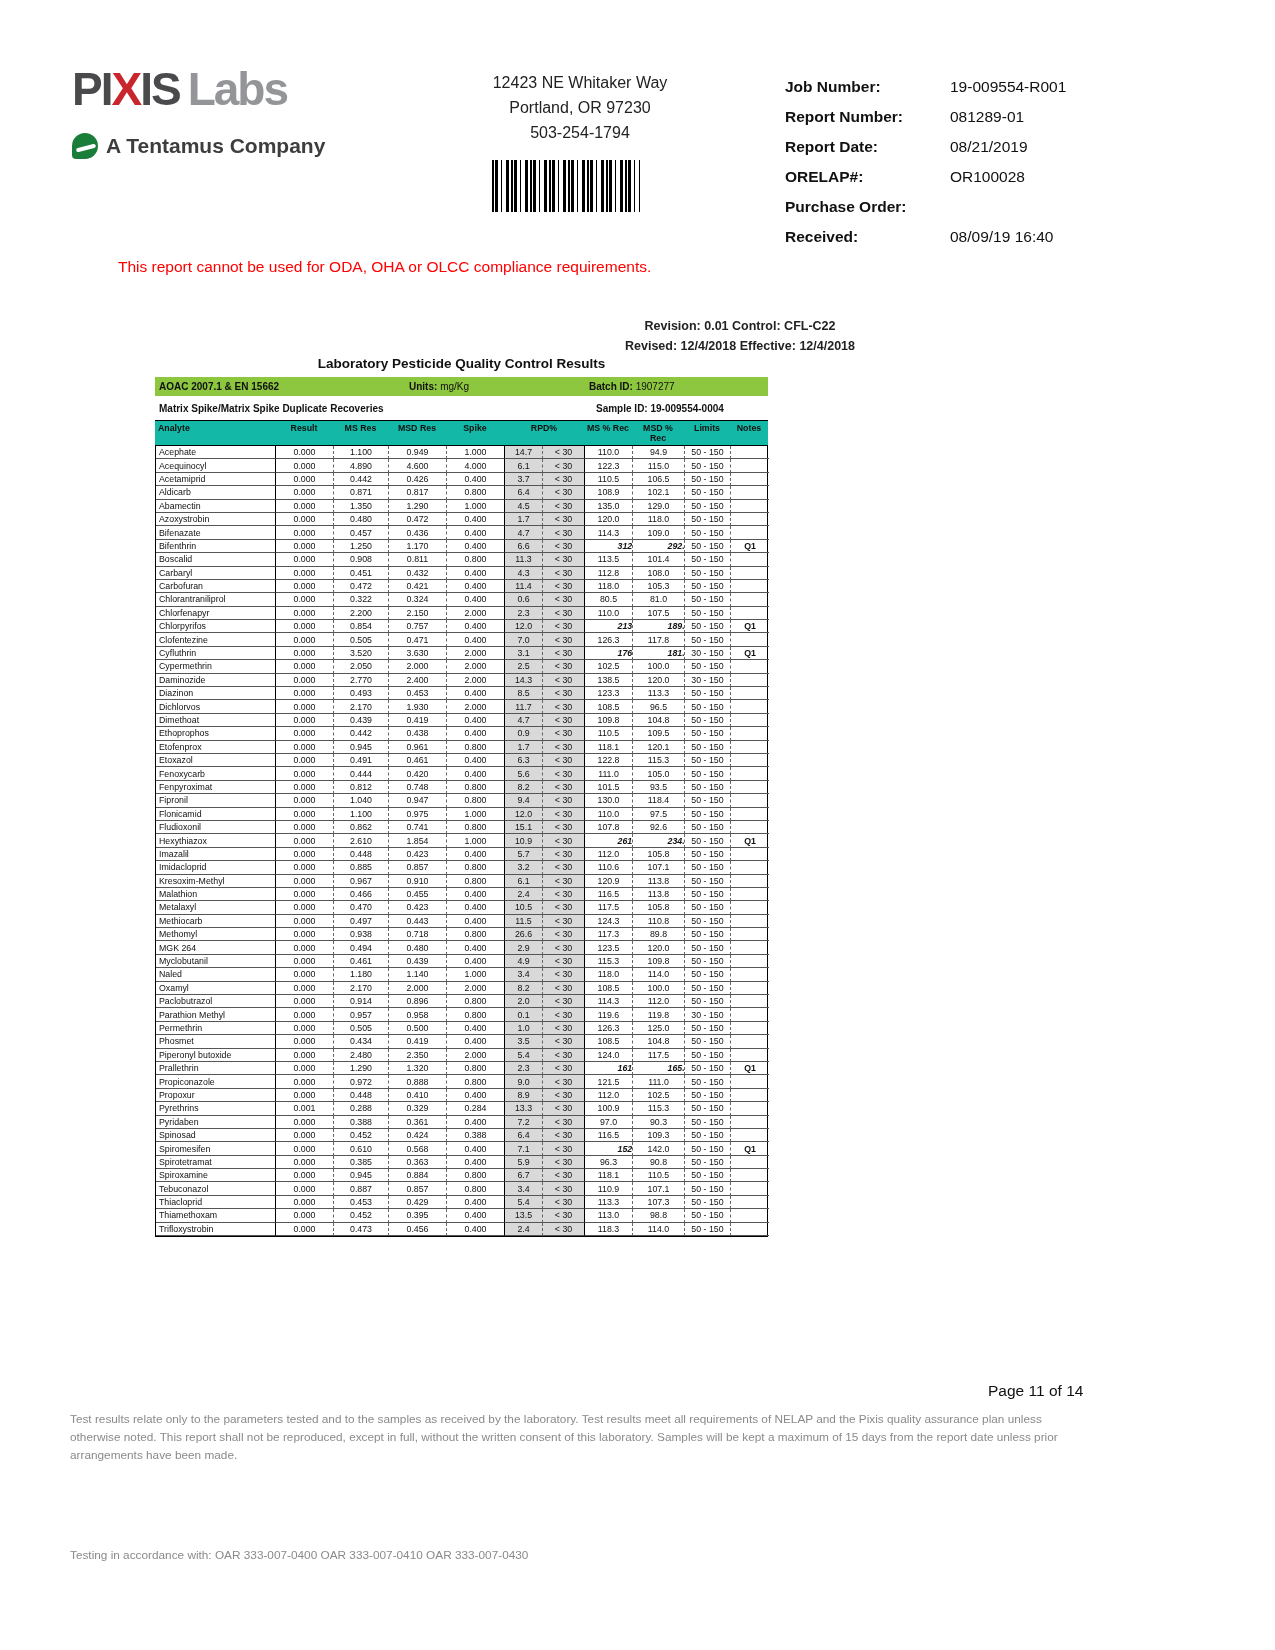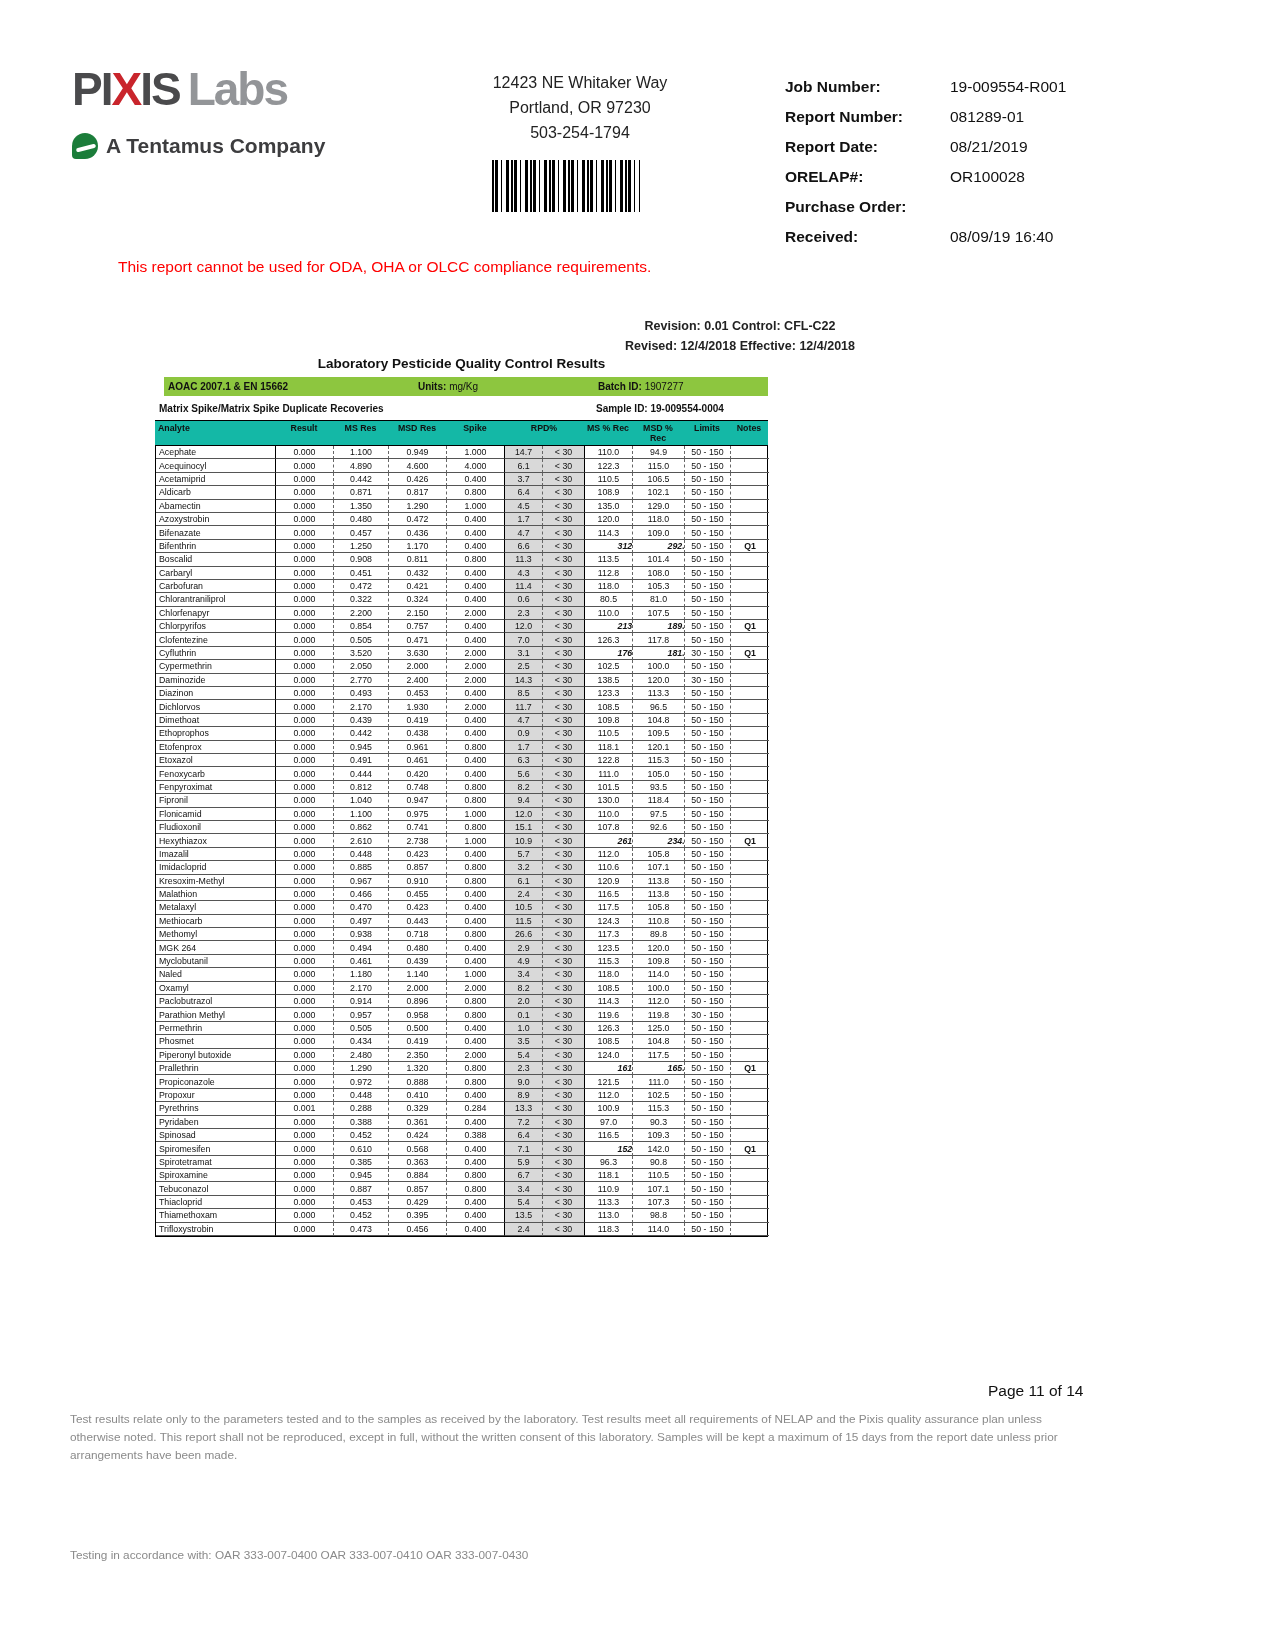--- a/index.html
+++ b/index.html
@@ -31,21 +31,21 @@
   .notice{position:absolute;left:74px;top:258px;color:#ff0000;font-size:15.5px;margin-left:44px;}
 
   .revision{position:absolute;left:555px;top:316px;width:370px;text-align:center;
             font-size:12.5px;font-weight:bold;color:#222;line-height:20px;}
 
   
   .tblwrap{position:absolute;left:155px;top:356px;width:613px;font-size:8.8px;}
   .tbl-title{text-align:center;font-weight:bold;font-size:13.5px;margin-bottom:6px;color:#111;}
 
   .bar-green{display:flex;align-items:center;background:#8dc63f;height:19px;
-             font-size:10px;color:#111;padding:0 4px;box-sizing:border-box;margin-left:9px;}
+             font-size:10px;color:#111;padding:0 4px;box-sizing:border-box;}
   .bar-green .bg-method{font-weight:bold;width:250px;}
   .bar-green .bg-units{width:180px;}
   .bar-green .bg-batch{flex:1;text-align:left;padding-right:18px;}
   .blabel{font-weight:bold;}
 
   .bar-sub{display:flex;align-items:center;height:17px;font-size:10px;color:#111;
            padding:12px 4px;box-sizing:border-box;border-bottom:1.5px solid #000;gap:32px;}
   .bar-sub .bs-title{font-weight:bold;width:405px;}
   .bar-sub .bs-sample{font-weight:bold;}
 
@@ -530,21 +530,21 @@
           <div class="tc rpdl">&lt; 30</div>
           <div class="tc msrec">107.8</div>
           <div class="tc msdrec">92.6</div>
           <div class="tc limits">50 - 150</div>
           <div class="tc notes"></div>
         </div>
         <div class="grid trow">
           <div class="tc analyte">Hexythiazox</div>
           <div class="tc result">0.000</div>
           <div class="tc msres">2.610</div>
-          <div class="tc msdres">2.738</div>
+          <div class="tc msdres">1.854</div>
           <div class="tc spike">1.000</div>
           <div class="tc rpdv">10.9</div>
           <div class="tc rpdl">&lt; 30</div>
           <div class="tc msrec flag">261.0</div>
           <div class="tc msdrec flag">234.0</div>
           <div class="tc limits">50 - 150</div>
           <div class="tc notes">Q1</div>
         </div>
         <div class="grid trow">
           <div class="tc analyte">Imazalil</div>

